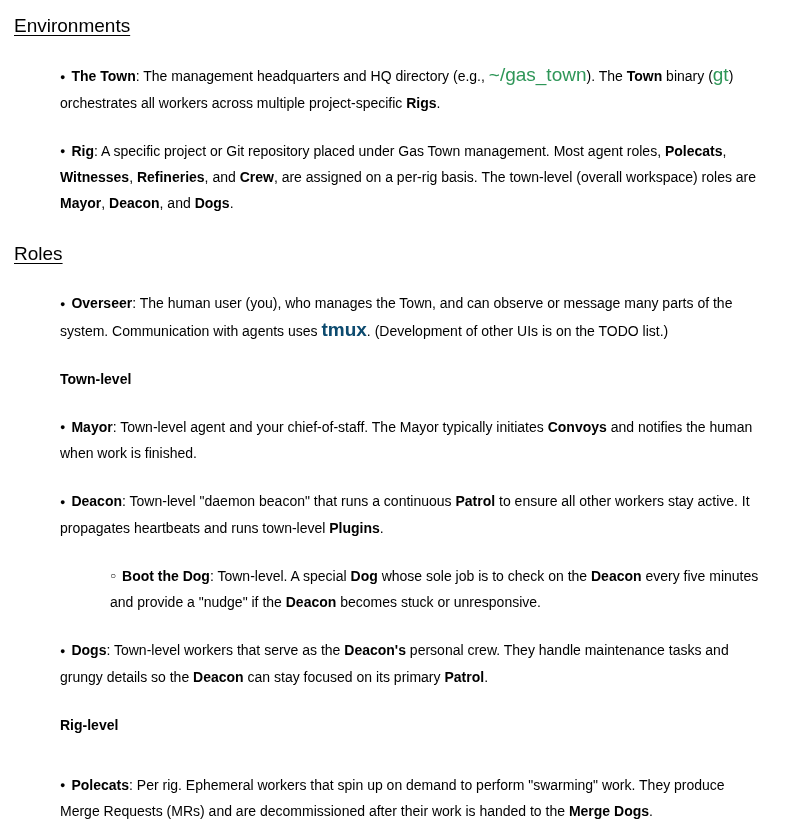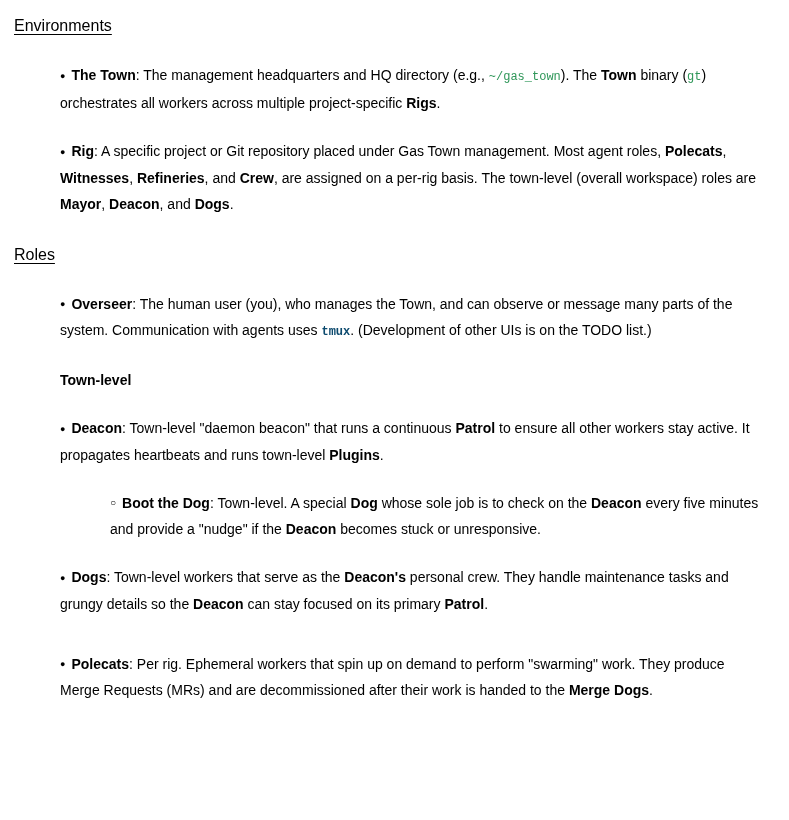--- a/index.html
+++ b/index.html
@@ -13,21 +13,21 @@
     overflow: hidden;
     font-family: "Liberation Sans", sans-serif;
     font-size: 14px;
     line-height: 26px;
     color: #000000;
   }
   .doc {
     padding: 12px 24px 0 14px;
   }
   .heading {
-    font-size: 16px;
+    font-size: 19px;
     font-weight: 400;
     line-height: 28px;
     text-decoration: underline;
     text-underline-offset: 3px;
     margin: 24px 0 0 0;
   }
   .heading:first-child {
     margin-top: 0;
   }
   .subheading {
@@ -40,22 +40,22 @@
   .para.sub {
     margin-left: 96px;
   }
   .para:last-child {
     margin-top: 34px;
   }
   .b {
     font-weight: 700;
   }
   .code {
-    font-family: Liberation Mono, monospace;
-    font-size: 12px;
+    font-family: Liberation Sans, sans-serif;
+    font-size: 19px;
   }
   .code.green {
     color: #2e9658;
   }
   .code.cb {
     color: #0c4a6e;
     font-weight: 700;
   }
   .mk {
     display: inline-block;
@@ -72,17 +72,19 @@
 </head>
 <body>
 
 <div class="doc" id="doc">
     <div class="heading">Environments</div>
     <p class="para"><span class="mk mk-f">●</span><span class="b">The Town</span><span>: The management headquarters and HQ directory (e.g., </span><span class="code green">~/gas_town</span><span>). The </span><span class="b">Town</span><span> binary (</span><span class="code green">gt</span><span>) orchestrates all workers across multiple project-specific </span><span class="b">Rigs</span><span>.</span></p>
     <p class="para"><span class="mk mk-f">●</span><span class="b">Rig</span><span>: A specific project or Git repository placed under Gas Town management. Most agent roles, </span><span class="b">Polecats</span><span>, </span><span class="b">Witnesses</span><span>, </span><span class="b">Refineries</span><span>, and </span><span class="b">Crew</span><span>, are assigned on a per-rig basis. The town-level (overall workspace) roles are </span><span class="b">Mayor</span><span>, </span><span class="b">Deacon</span><span>, and </span><span class="b">Dogs</span><span>.</span></p>
     <div class="heading">Roles</div>
     <p class="para"><span class="mk mk-f">●</span><span class="b">Overseer</span><span>: The human user (you), who manages the Town, and can observe or message many parts of the system. Communication with agents uses </span><span class="code cb">tmux</span><span>. (Development of other UIs is on the TODO list.)</span></p>
     <div class="subheading">Town-level</div>
+    <p class="para"><span class="mk mk-f">●</span><span class="b">Mayor</span><span>: Town-level agent and your chief-of-staff. The Mayor typically initiates </span><span class="b">Convoys</span><span> and notifies the human when work is finished.</span></p>
     <p class="para"><span class="mk mk-f">●</span><span class="b">Deacon</span><span>: Town-level "daemon beacon" that runs a continuous </span><span class="b">Patrol</span><span> to ensure all other workers stay active. It propagates heartbeats and runs town-level </span><span class="b">Plugins</span><span>.</span></p>
     <p class="para sub"><span class="mk mk-o">○</span><span class="b">Boot the Dog</span><span>: Town-level. A special </span><span class="b">Dog</span><span> whose sole job is to check on the </span><span class="b">Deacon</span><span> every five minutes and provide a "nudge" if the </span><span class="b">Deacon</span><span> becomes stuck or unresponsive.</span></p>
     <p class="para"><span class="mk mk-f">●</span><span class="b">Dogs</span><span>: Town-level workers that serve as the </span><span class="b">Deacon's</span><span> personal crew. They handle maintenance tasks and grungy details so the </span><span class="b">Deacon</span><span> can stay focused on its primary </span><span class="b">Patrol</span><span>.</span></p>
+    <div class="subheading">Rig-level</div>
     <p class="para"><span class="mk mk-f">●</span><span class="b">Polecats</span><span>: Per rig. Ephemeral workers that spin up on demand to perform "swarming" work. They produce Merge Requests (MRs) and are decommissioned after their work is handed to the </span><span class="b">Merge Dogs</span><span>.</span></p>
   </div>
 
 </body></html>

